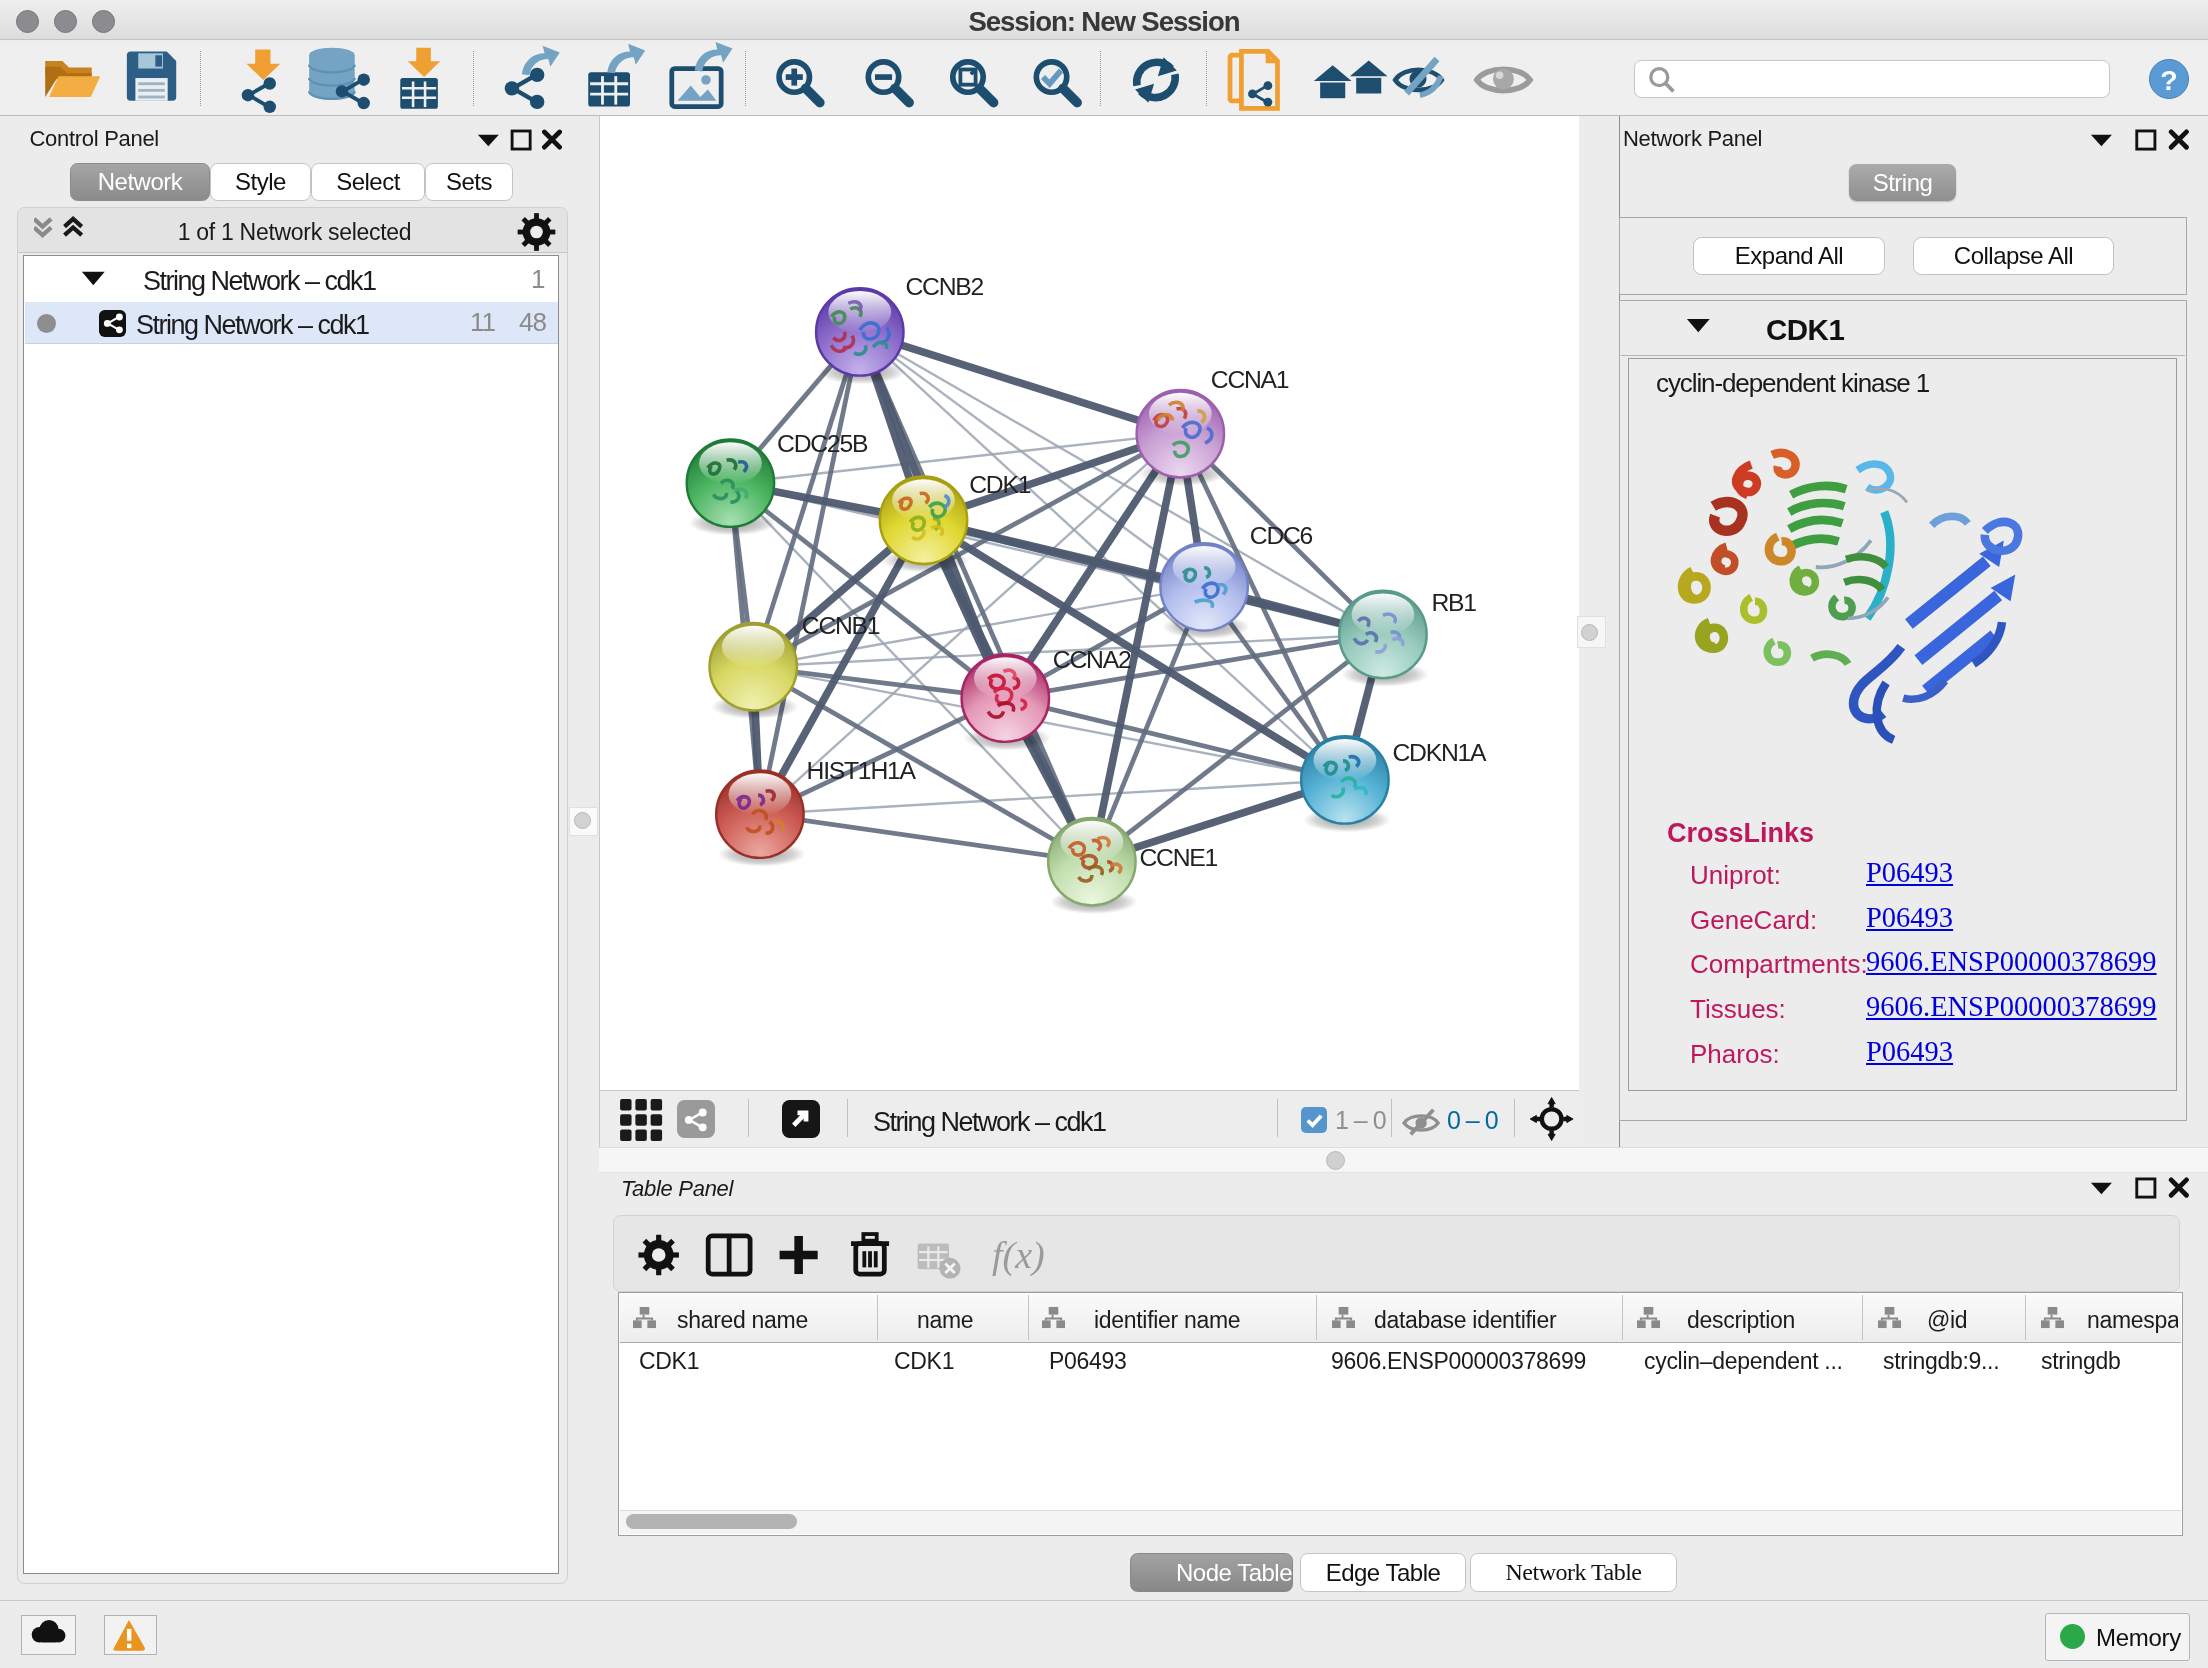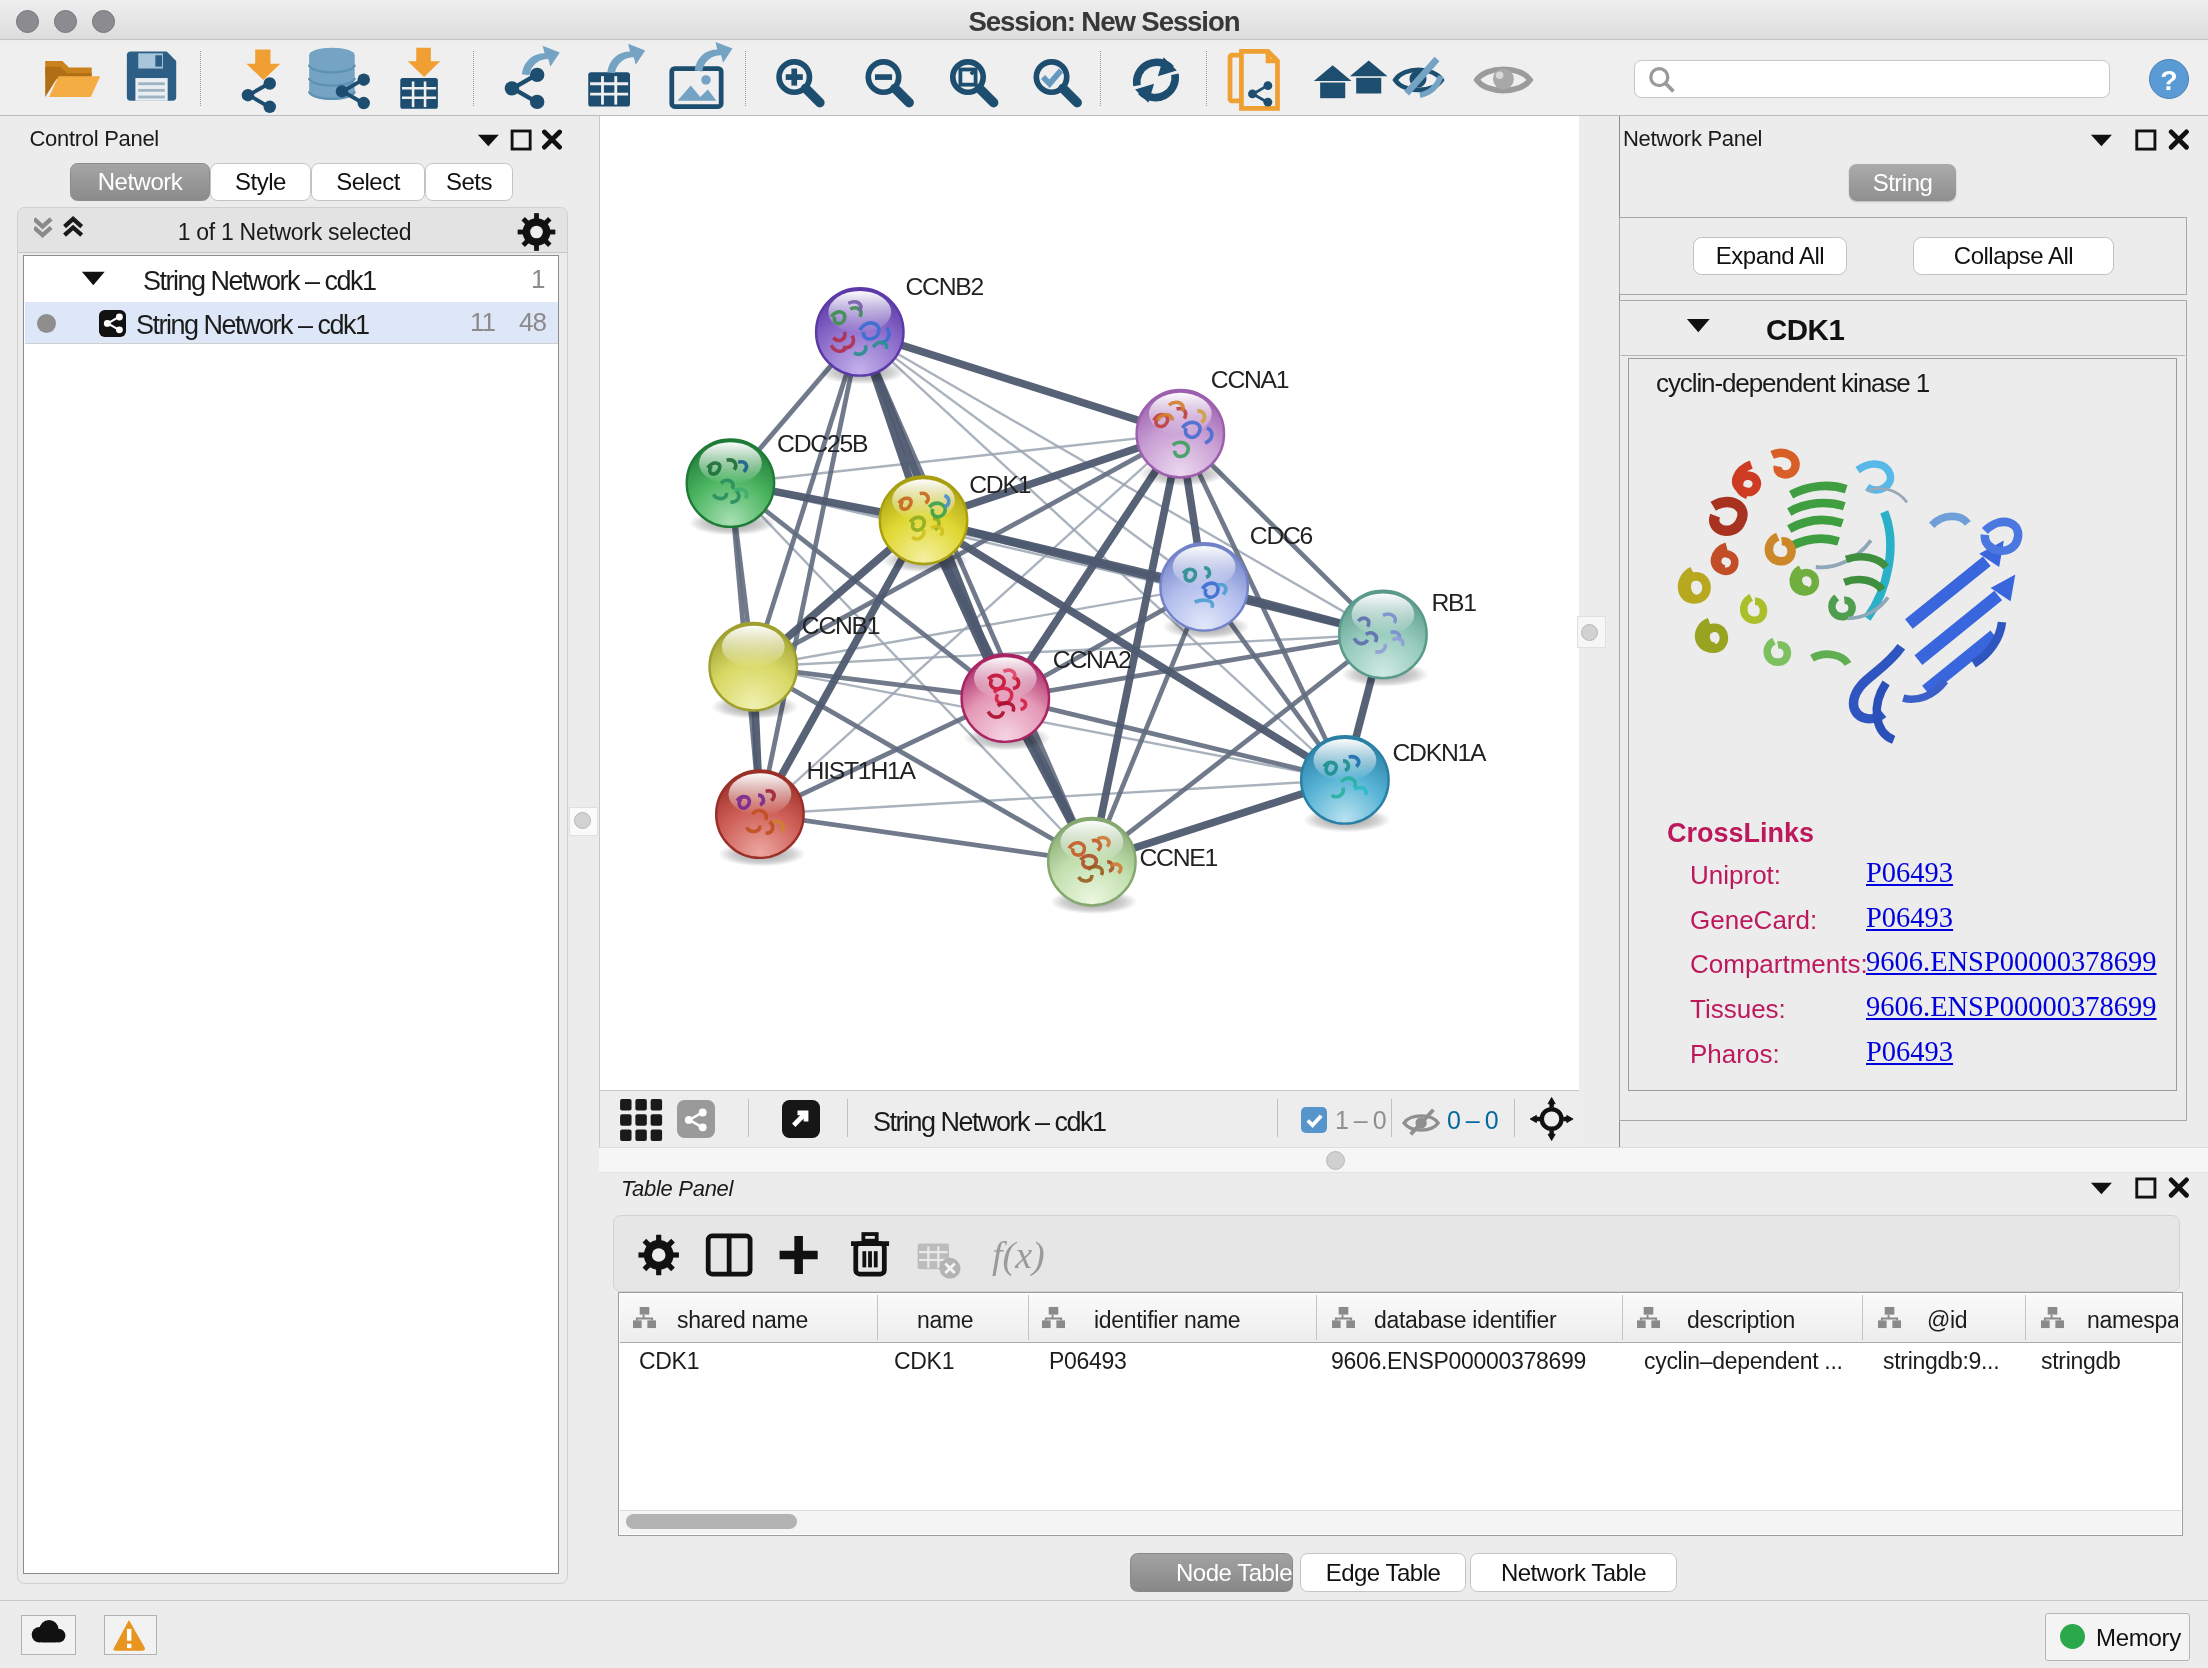--- a/index.html
+++ b/index.html
@@ -612,21 +612,21 @@
 <div class="abs" style="left:1577px;top:616px;width:28.5px;height:32px;background:#f6f6f6;border:1px solid #e0e0e0;"></div>
 <div class="abs" style="left:1581px;top:624px;width:17px;height:17px;border-radius:50%;background:#d2d2d2;border:1px solid #b8b8b8;"></div>
 <div class="abs paneltitle" style="left:1623px;top:126px;">Network Panel</div>
 <svg class="abs" style="left:2089px;top:129px" width="107" height="23" viewBox="0 0 112 24">
     <path d="M2 6 L24 6 13 18 z" fill="#111"></path>
     <rect x="50" y="2" width="19" height="19" fill="none" stroke="#111" stroke-width="3"></rect>
     <path d="M86 3 L102 19 M102 3 L86 19" stroke="#111" stroke-width="5" stroke-linecap="round"></path>
   </svg>
 <div id="stringtab" class="abs">String</div>
 <div id="rbox1" class="abs"></div>
-<div class="rbtn" style="left:1693px;width:154px;">Expand All</div>
+<div class="rbtn" style="left:1693px;width:192px;">Expand All</div>
 <div class="rbtn" style="left:1913px;width:201px;">Collapse All</div>
 <div id="rbox2" class="abs"></div>
 <div id="rinner" class="abs"></div>
 <div id="cdk1head" class="abs"></div>
 <svg class="abs" style="left:1685px;top:317px" width="28.5" height="19" viewBox="0 0 30 20">
     <path d="M2 2 L26 2 14 16 z" fill="#111"></path>
   </svg>
 <div class="abs" style="left:1766px;top:313px;font-size:29.5px;font-weight:bold;color:#111;letter-spacing:-0.5px;">CDK1</div>
 <div class="abs" style="left:1656px;top:368px;font-size:26px;color:#1a1a1a;letter-spacing:-1.1px;">cyclin-dependent kinase 1</div>
 <svg class="abs" style="left:1660px;top:445px" width="380" height="320" viewBox="0 0 400 336">
@@ -786,21 +786,21 @@
 <div class="td" style="left:894px;">CDK1</div>
 <div class="td" style="left:1049px;">P06493</div>
 <div class="td" style="left:1331px;">9606.ENSP00000378699</div>
 <div class="td" style="left:1644px;">cyclin–dependent ...</div>
 <div class="td" style="left:1883px;">stringdb:9...</div>
 <div class="td" style="left:2041px;">stringdb</div>
 <div id="hscroll" class="abs"></div>
 <div id="hthumb" class="abs"></div>
 <div class="btab sel" style="left:1130px;width:163px;">Node Table</div>
 <div class="btab " style="left:1300px;width:166px;">Edge Table</div>
-<div class="btab " style="left:1470px;width:207px;">Network Table</div>
+<div class="btab " style="left:1470px;width:207px;font-family:Liberation Serif, serif;">Network Table</div>
 <div id="statusdiv" class="abs"></div>
 <div class="sbtn" style="left:21px;top:1615px;width:55px;height:40px;"></div>
 <svg class="abs" style="left:25px;top:1619px" width="48" height="32" viewBox="0 0 50 34">
     <g transform="translate(2,2) scale(0.92)" fill="#111">
       <circle cx="14" cy="16" r="9"></circle>
       <circle cx="25" cy="10" r="11"></circle>
       <circle cx="36" cy="17" r="8"></circle>
       <rect x="13" y="14" width="24" height="11" rx="5"></rect>
     </g>
   </svg>

